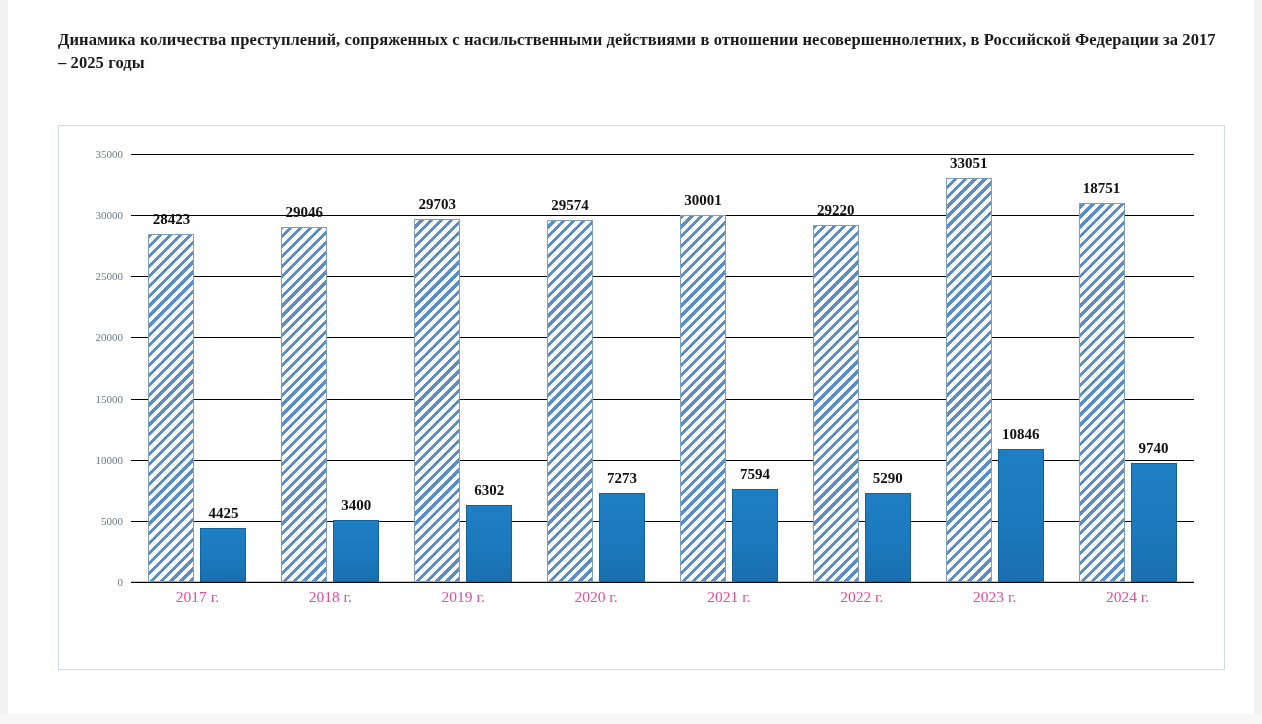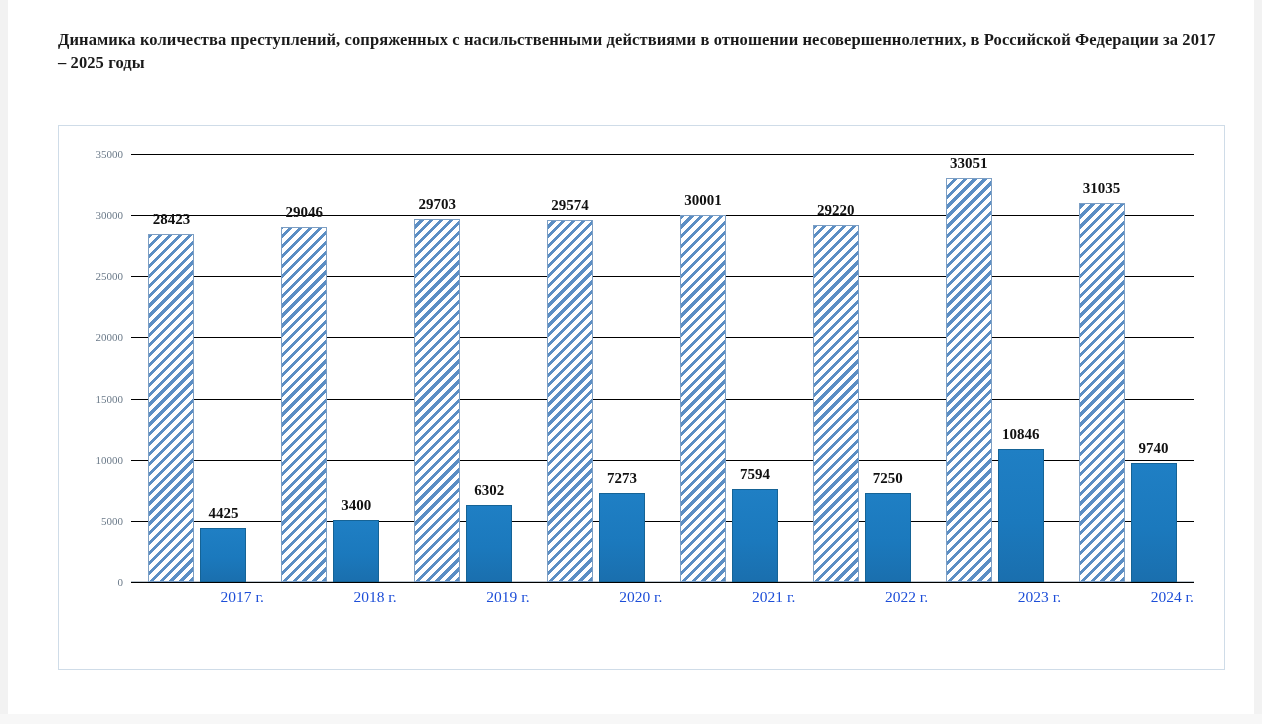--- a/index.html
+++ b/index.html
@@ -133,24 +133,24 @@
   .xlabels {
     position: absolute;
     left: 72px;
     top: 462px;
     width: 1063px;
     display: flex;
     justify-content: space-around;
   }
   .xlabel {
     flex: 1 1 0;
-    text-align: right;
+    text-align: center;
     font-family: "Liberation Serif", serif;
     font-size: 15.5px;
-    color: #1d4ed8;
+    color: #ec4899;
   }
   .legend {
     position: absolute;
     left: 150px;
     top: 492px;
     width: 980px;
   }
   .legend-row {
     display: flex;
     align-items: center;
@@ -294,37 +294,37 @@
               <span class="label">7594</span>
               <div class="bar-solid"></div>
             </div>
           </div>
           <div class="group">
             <div class="bar" style="height: 83.4857%;">
               <span class="label">29220</span>
               <div class="bar-hatch"></div>
             </div>
             <div class="bar" style="height: 20.7143%;">
-              <span class="label">7250</span>
+              <span class="label">5290</span>
               <div class="bar-solid"></div>
             </div>
           </div>
           <div class="group">
             <div class="bar" style="height: 94.4314%;">
               <span class="label">33051</span>
               <div class="bar-hatch"></div>
             </div>
             <div class="bar" style="height: 30.9886%;">
               <span class="label">10846</span>
               <div class="bar-solid"></div>
             </div>
           </div>
           <div class="group">
             <div class="bar" style="height: 88.6714%;">
-              <span class="label">31035</span>
+              <span class="label">18751</span>
               <div class="bar-hatch"></div>
             </div>
             <div class="bar" style="height: 27.8286%;">
               <span class="label">9740</span>
               <div class="bar-solid"></div>
             </div>
           </div>
         </div>
     </div>
 

